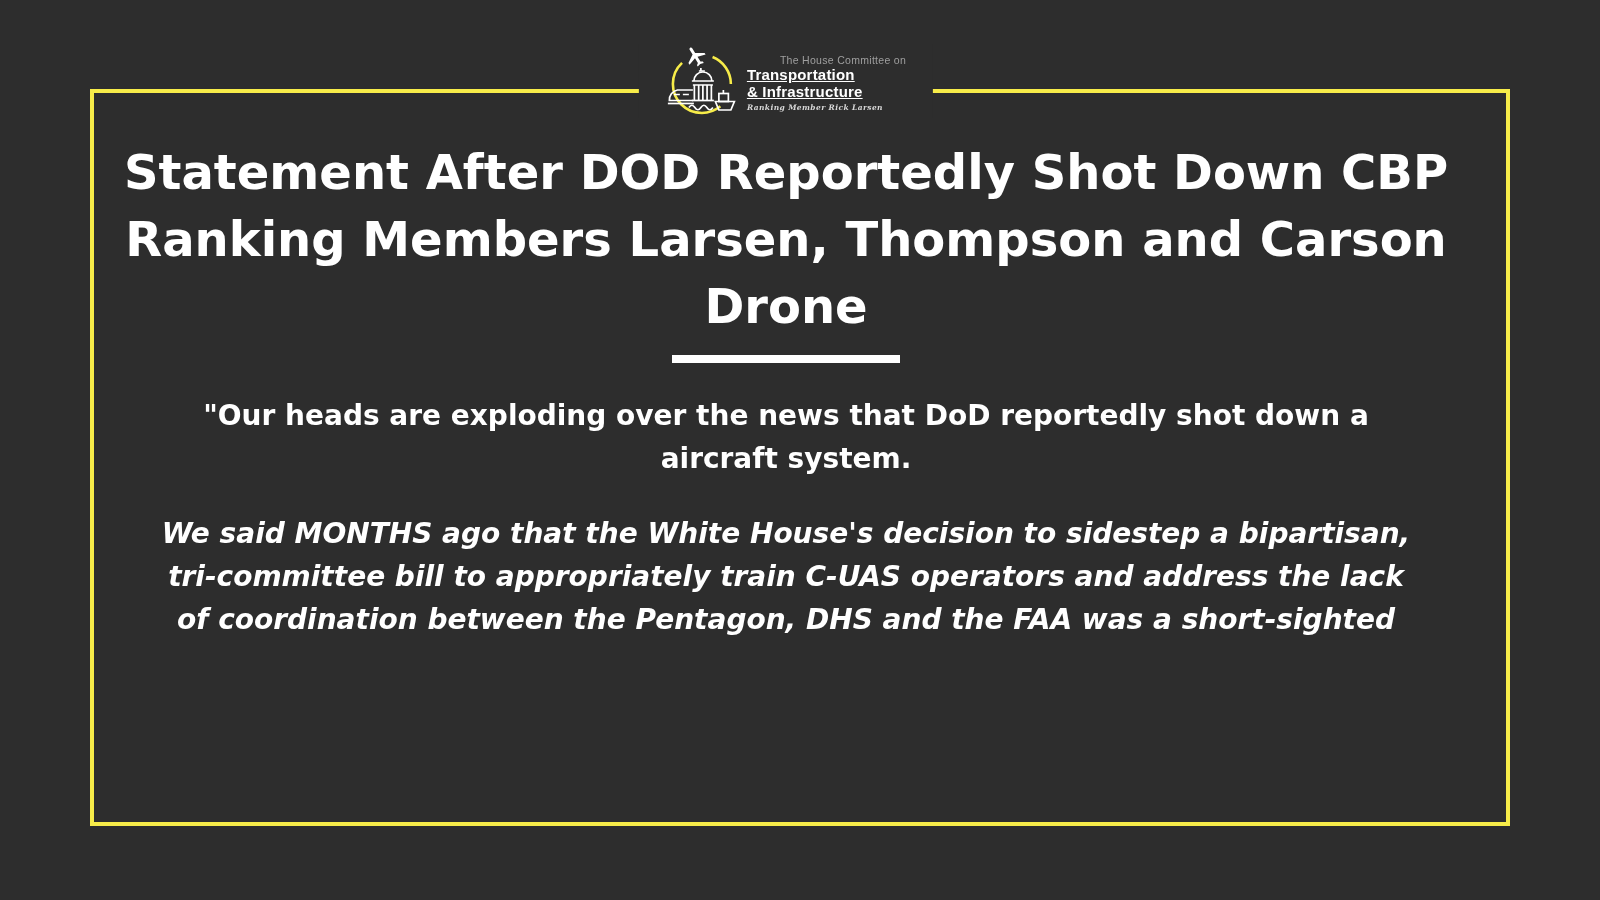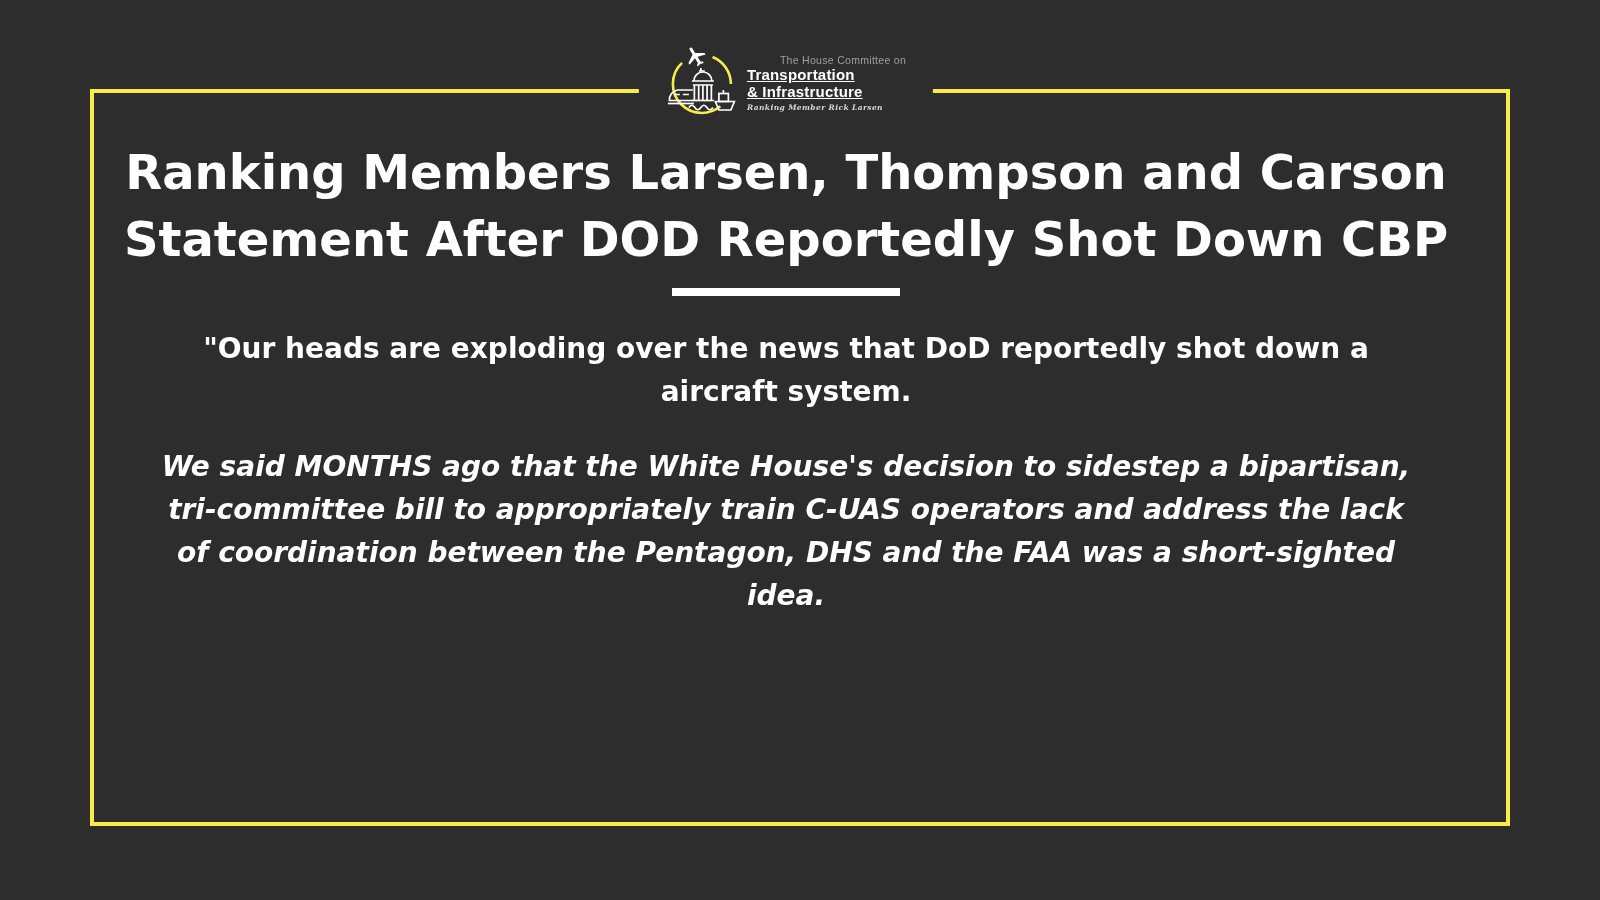--- a/index.html
+++ b/index.html
@@ -115,33 +115,33 @@
     <div class="logo-text">
       <div class="lt-small">The House Committee on</div>
       <div class="lt-name">Transportation</div>
       <div class="lt-name">&amp; Infrastructure</div>
       <div class="lt-sub">Ranking Member Rick Larsen</div>
     </div>
   </div>
 
   <div class="content">
     <h1 class="headline">
+      <span>Statement After DOD Reportedly Shot Down CBP</span>
       <span>Ranking Members Larsen, Thompson and Carson</span>
-      <span>Statement After DOD Reportedly Shot Down CBP</span>
+      <span>Drone</span>
     </h1>
 
     <div class="divider"></div>
 
     <div class="para para-1">
       <div>"Our heads are exploding over the news that DoD reportedly shot down a</div>
       <div>aircraft system.</div>
     </div>
 
     <div class="para para-2">
       <div>We said MONTHS ago that the White House's decision to sidestep a bipartisan,</div>
       <div>tri-committee bill to appropriately train C-UAS operators and address the lack</div>
       <div>of coordination between the Pentagon, DHS and the FAA was a short-sighted</div>
-      <div>idea.</div>
     </div>
 
   </div>
 
 </div>
 
 </body></html>

